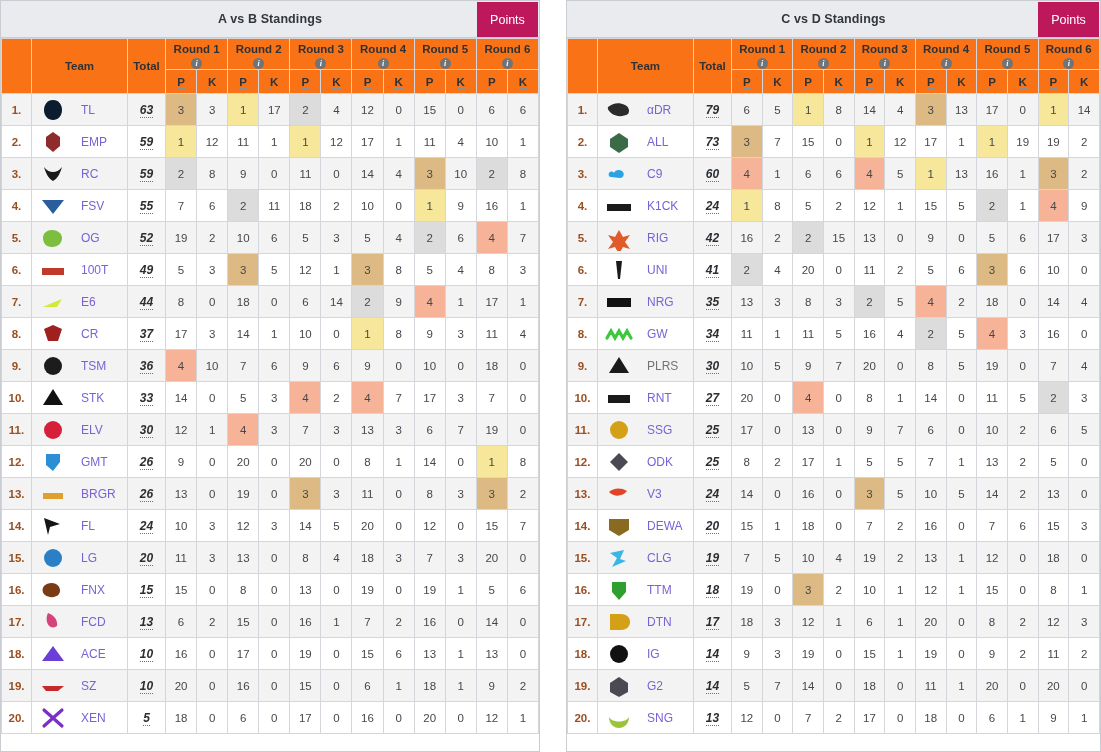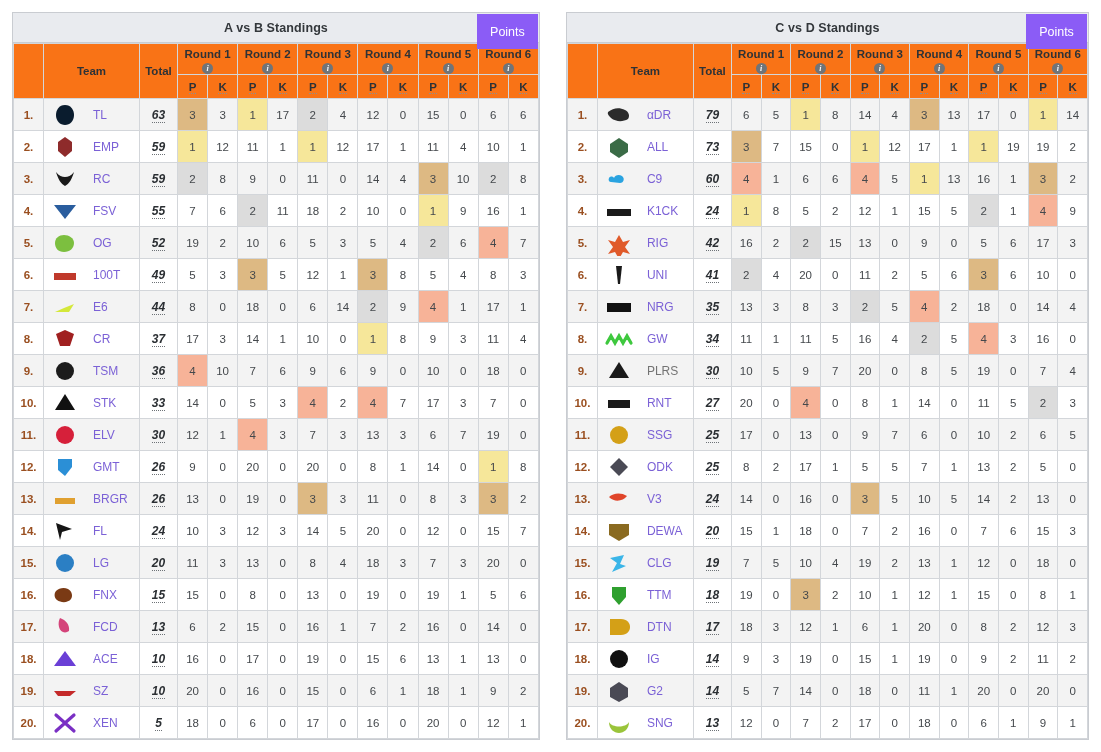--- a/index.html
+++ b/index.html
@@ -7,21 +7,21 @@
     margin: 0; padding: 0;
     width: 1101px; height: 752px;
     background: #ffffff;
     font-family: "Liberation Sans", sans-serif;
     overflow: hidden;
   }
   .page {
     width: 1101px; height: 752px;
     display: flex;
     gap: 26px;
-    padding: 12px;
+    padding: 0;
   }
   .panel {
     border: 1px solid #c9ccd1;
     background: #ffffff;
     display: flex;
     flex-direction: column;
   }
   .panel-left  { width: 546px; }
   .panel-right { width: 541px; }
 
@@ -33,21 +33,21 @@
     border-bottom: 1px solid #c9ccd1;
     display: flex; align-items: center; justify-content: center;
   }
   .titlebar-text {
     font-size: 12.5px; font-weight: bold; color: #33373b;
     letter-spacing: .1px;
   }
   .points-btn {
     position: absolute; right: 1px; top: 1px;
     height: 35px; min-width: 61px;
-    background: #8b5cf6;
+    background: #be185d;
     color: #ffffff;
     font-size: 12.5px;
     display: flex; align-items: center; justify-content: center;
     padding: 0 10px;
     cursor: pointer;
     border: none;
     font-family: "Liberation Sans", sans-serif;
   }
 
   

